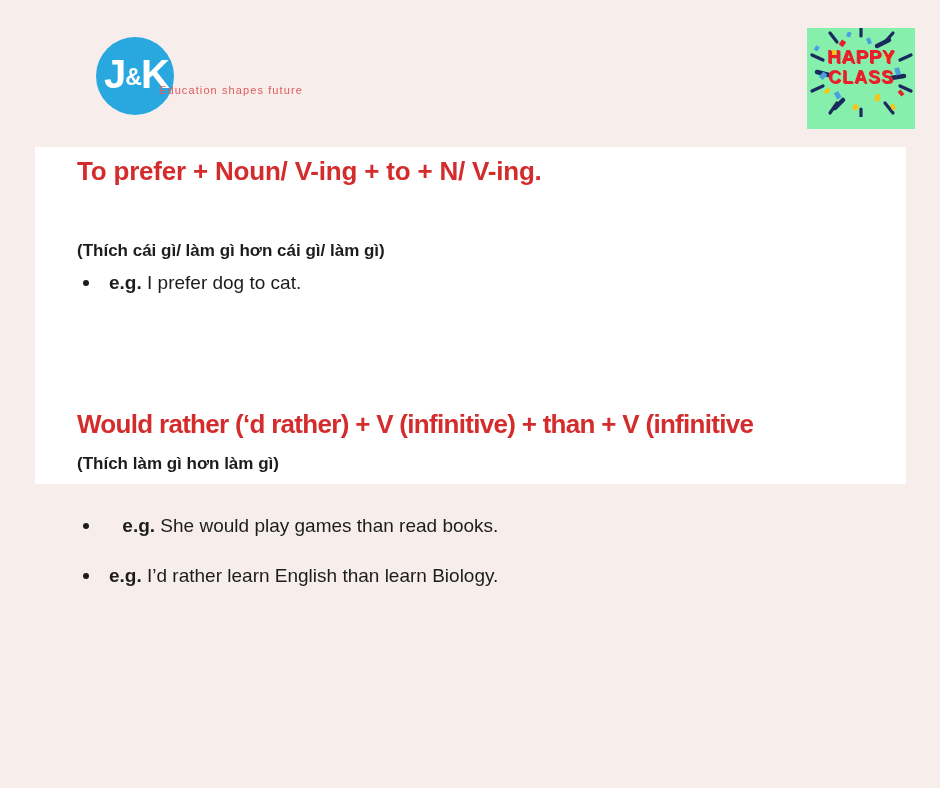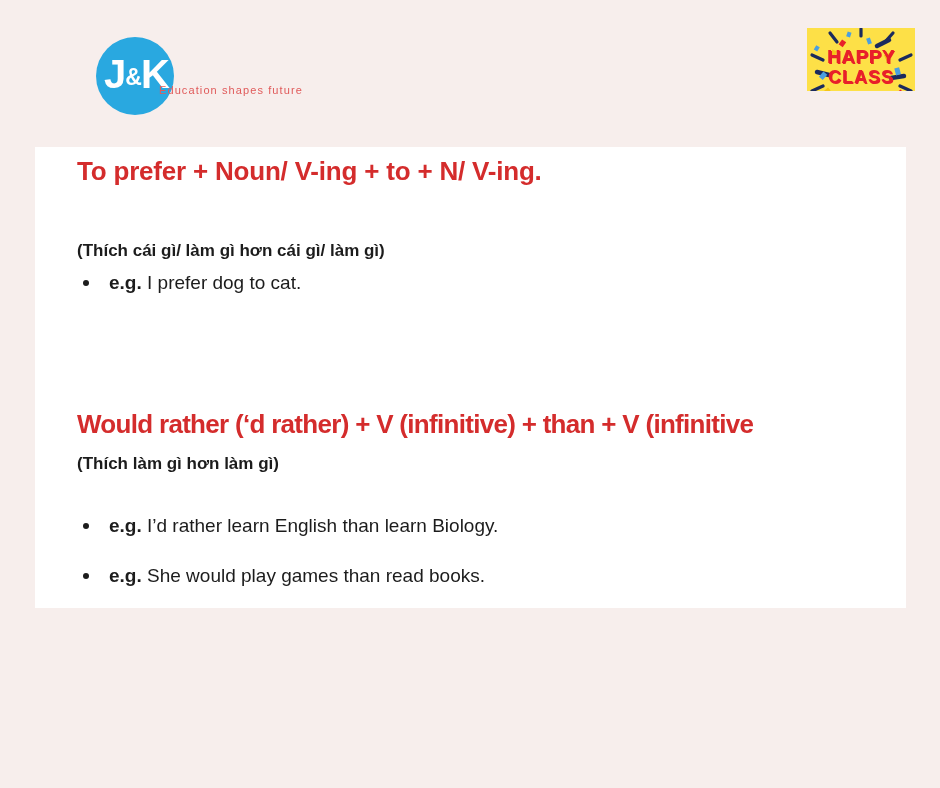--- a/index.html
+++ b/index.html
@@ -76,22 +76,22 @@
     letter-spacing: 1.1px;
     font-family: "Liberation Sans", sans-serif;
   }
 
   
   .happy-badge {
     position: absolute;
     left: 807px;
     top: 28px;
     width: 108px;
-    height: 63px;
-    background: #fde047;
+    height: 101px;
+    background: #86efac;
     overflow: hidden;
   }
   .burst {
     position: absolute;
     left: 0;
     top: 0;
     width: 108px;
     height: 89px;
   }
   .happy-text {
@@ -113,21 +113,21 @@
     font-size: 18px;
     letter-spacing: 1px;
   }
 
   
   .card {
     position: absolute;
     left: 35px;
     top: 147px;
     width: 871px;
-    height: 461px;
+    height: 337px;
     background: #ffffff;
   }
 
   .card-inner {
     padding: 0;
   }
 
   .rule-heading {
     position: absolute;
     color: #d42c2c;
@@ -159,20 +159,21 @@
   }
   .translation.t1 { top: 63px; margin-top: 31px; }
   .translation.t2 { top: 307px; }
 
   .example-list {
     position: absolute;
     left: 42px;
     margin: 0;
     padding: 0;
     list-style: none;
+    text-align: right;
   }
   .example-list.l1 { top: 125px; }
   .example-list.l2 { top: 368px; }
 
   .example-item {
     position: relative;
     padding-left: 32px;
     font-size: 19px;
     color: #1c1c1c;
     line-height: 22px;
@@ -259,22 +260,22 @@
         <span class="dot"></span>
         <span class="eg">e.g.</span><span> I prefer dog to cat.</span>
       </li>
     </ul>
 
     <div class="rule-heading h2">Would rather (‘d rather) + V (infinitive) + than + V (infinitive</div>
     <div class="translation t2">(Thích làm gì hơn làm gì)</div>
     <ul class="example-list l2">
       <li class="example-item">
         <span class="dot"></span>
-        <span class="eg">e.g.</span><span> I’d rather learn English than learn Biology.</span>
+        <span class="eg">e.g.</span><span> She would play games than read books.</span>
       </li>
       <li class="example-item">
         <span class="dot"></span>
-        <span class="eg">e.g.</span><span> She would play games than read books.</span>
+        <span class="eg">e.g.</span><span> I’d rather learn English than learn Biology.</span>
       </li>
     </ul>
 
   </div>
 </div>
 
 </body></html>

